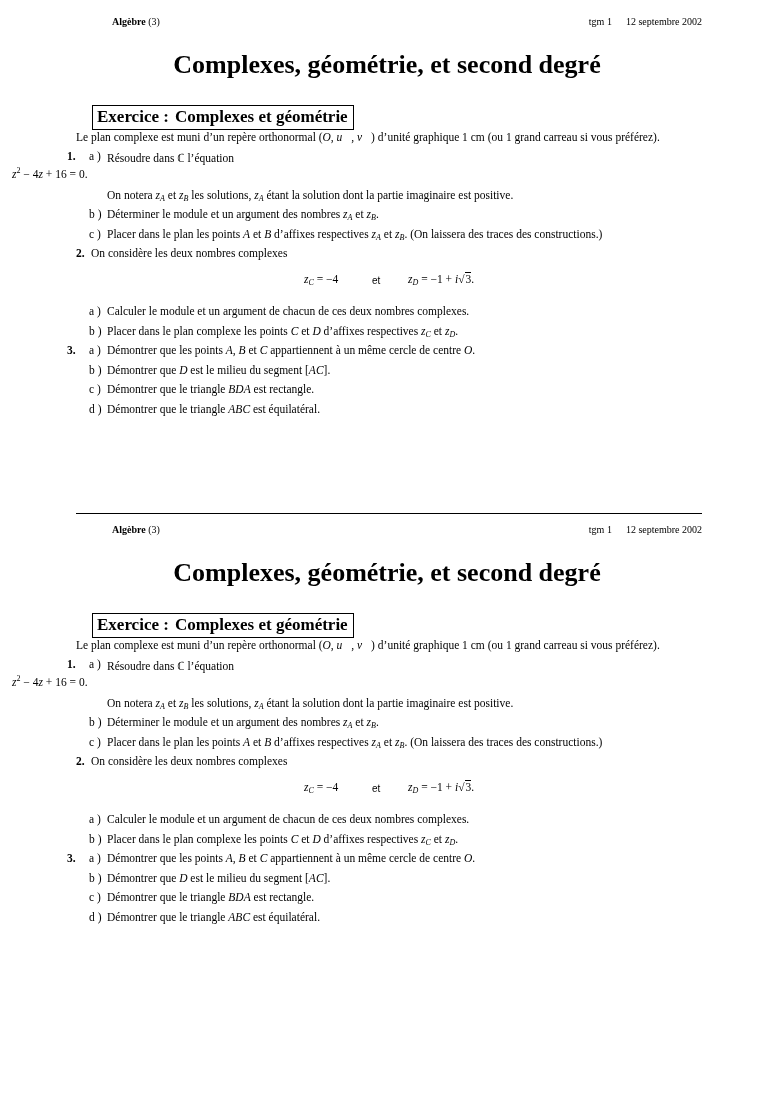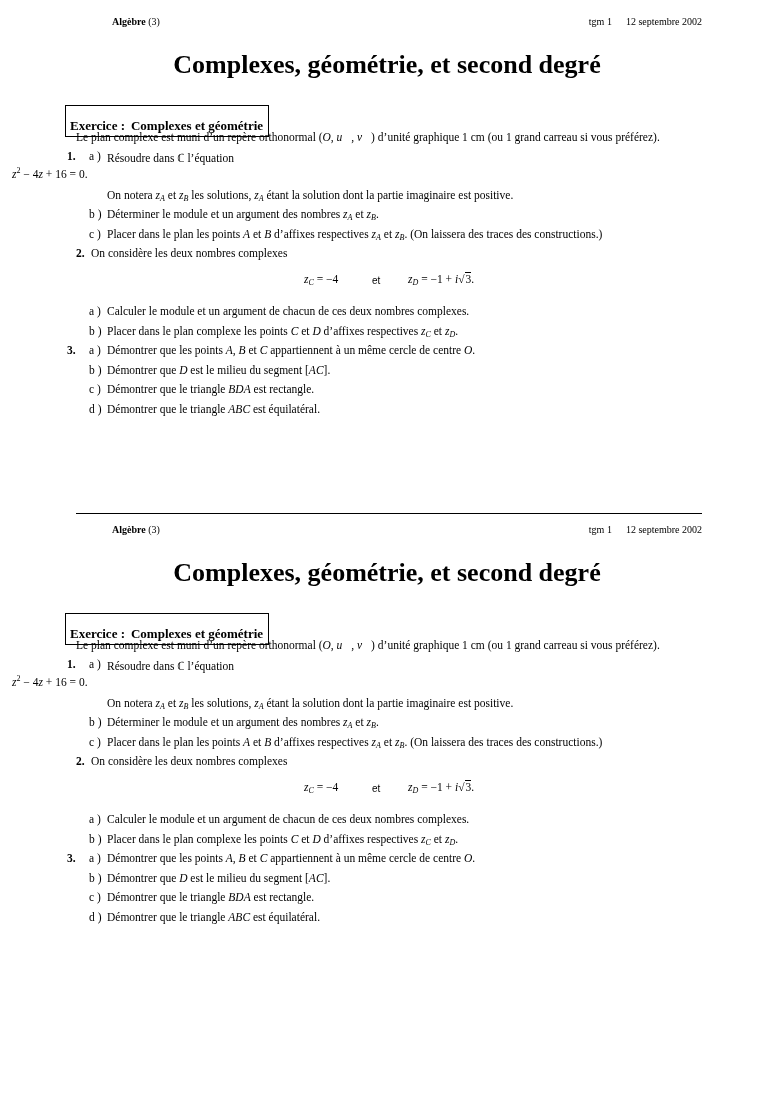--- a/index.html
+++ b/index.html
@@ -14,22 +14,22 @@
     .hdr { position: absolute; left: 76px; width: 626px; height: 14px; font-size: 10px; }
     .hdr .left { position: absolute; left: 0; top: 0; }
     .hdr .left b { font-weight: bold; margin-left: 36px; }
     .hdr .right { position: absolute; right: 0; top: 0; }
     .hdr .right .cls { margin-right: 14px; }
     .title {
       position: absolute; left: 0; width: 774px; text-align: center;
       font-size: 26px; font-weight: bold; font-family: Liberation Serif, serif;
     }
     .exo {
-      position: absolute; left: 65px; border: 1px solid #000;
-      padding: 12px 5px 2px 4px; font-weight: bold; font-size: 13px;
+      position: absolute; left: 92px; border: 1px solid #000;
+      padding: 1px 5px 2px 4px; font-weight: bold; font-size: 17px;
     }
     .exo .sep { margin-right: 6px; }
     .line { position: absolute; white-space: nowrap; }
     .num { position: absolute; font-weight: bold; }
     .sub { position: absolute; }
     .eq { position: absolute; left: 12px; width: 774px; white-space: nowrap; }
     i.m { font-style: italic; }
     sub.s { font-size: 8px; font-style: italic; vertical-align: -2px; }
     sup.p { font-size: 8px; vertical-align: 5px; }
     .sans { font-family: "Liberation Sans", sans-serif; font-size: 10px; }

